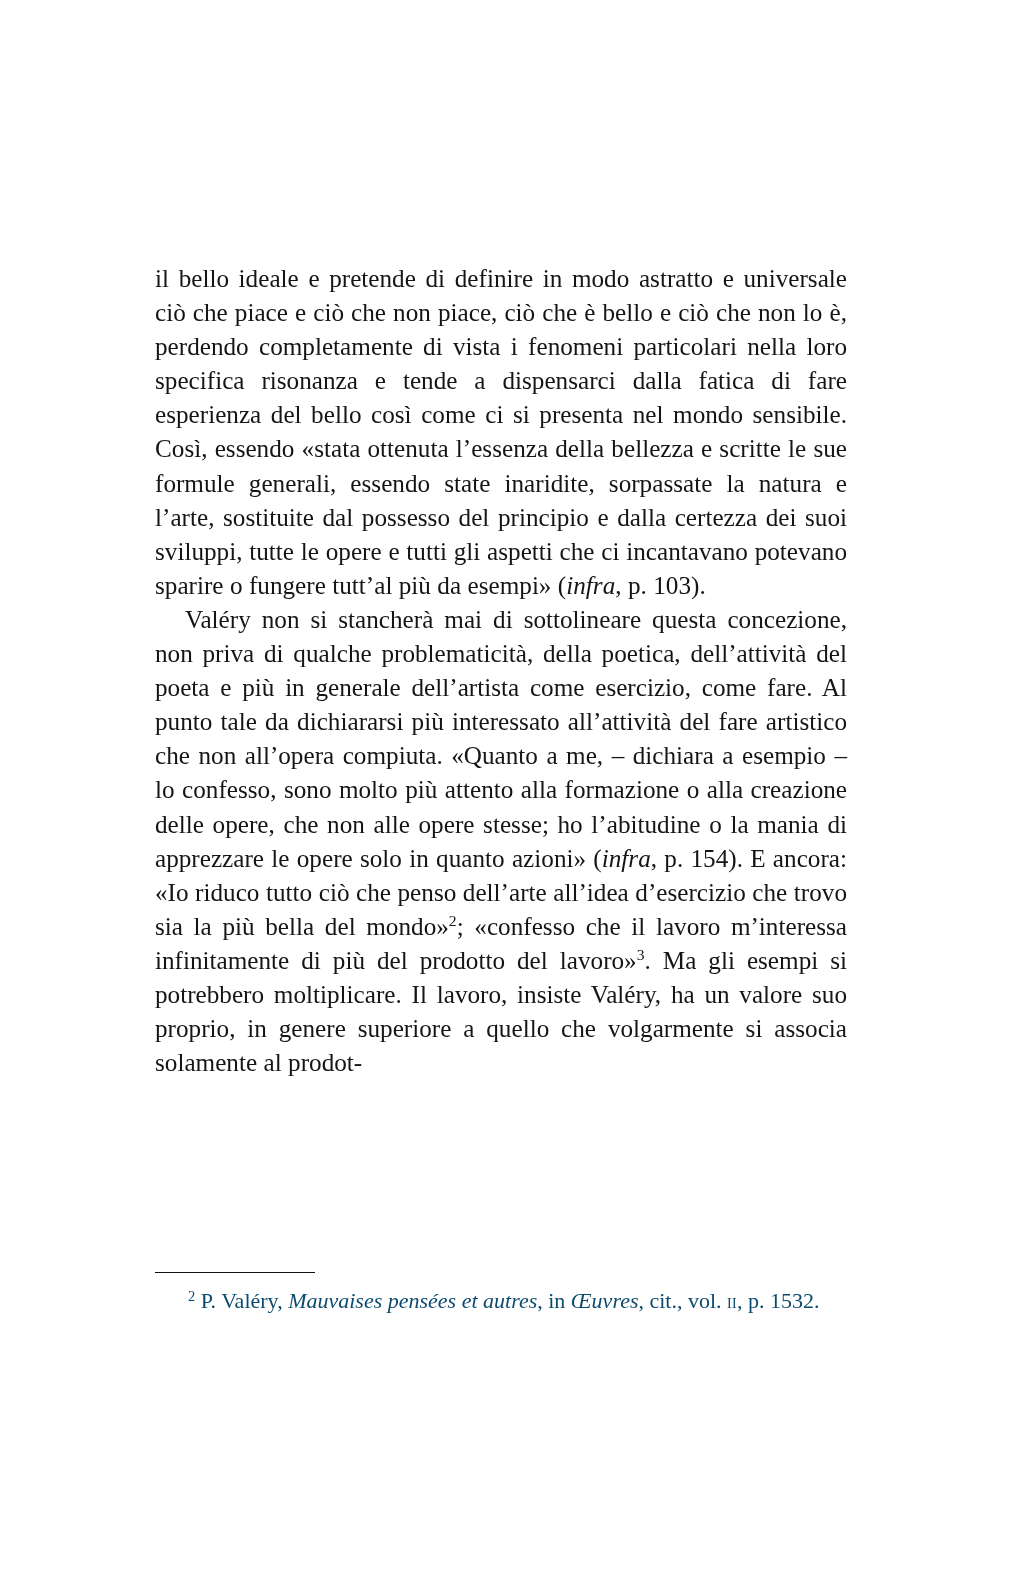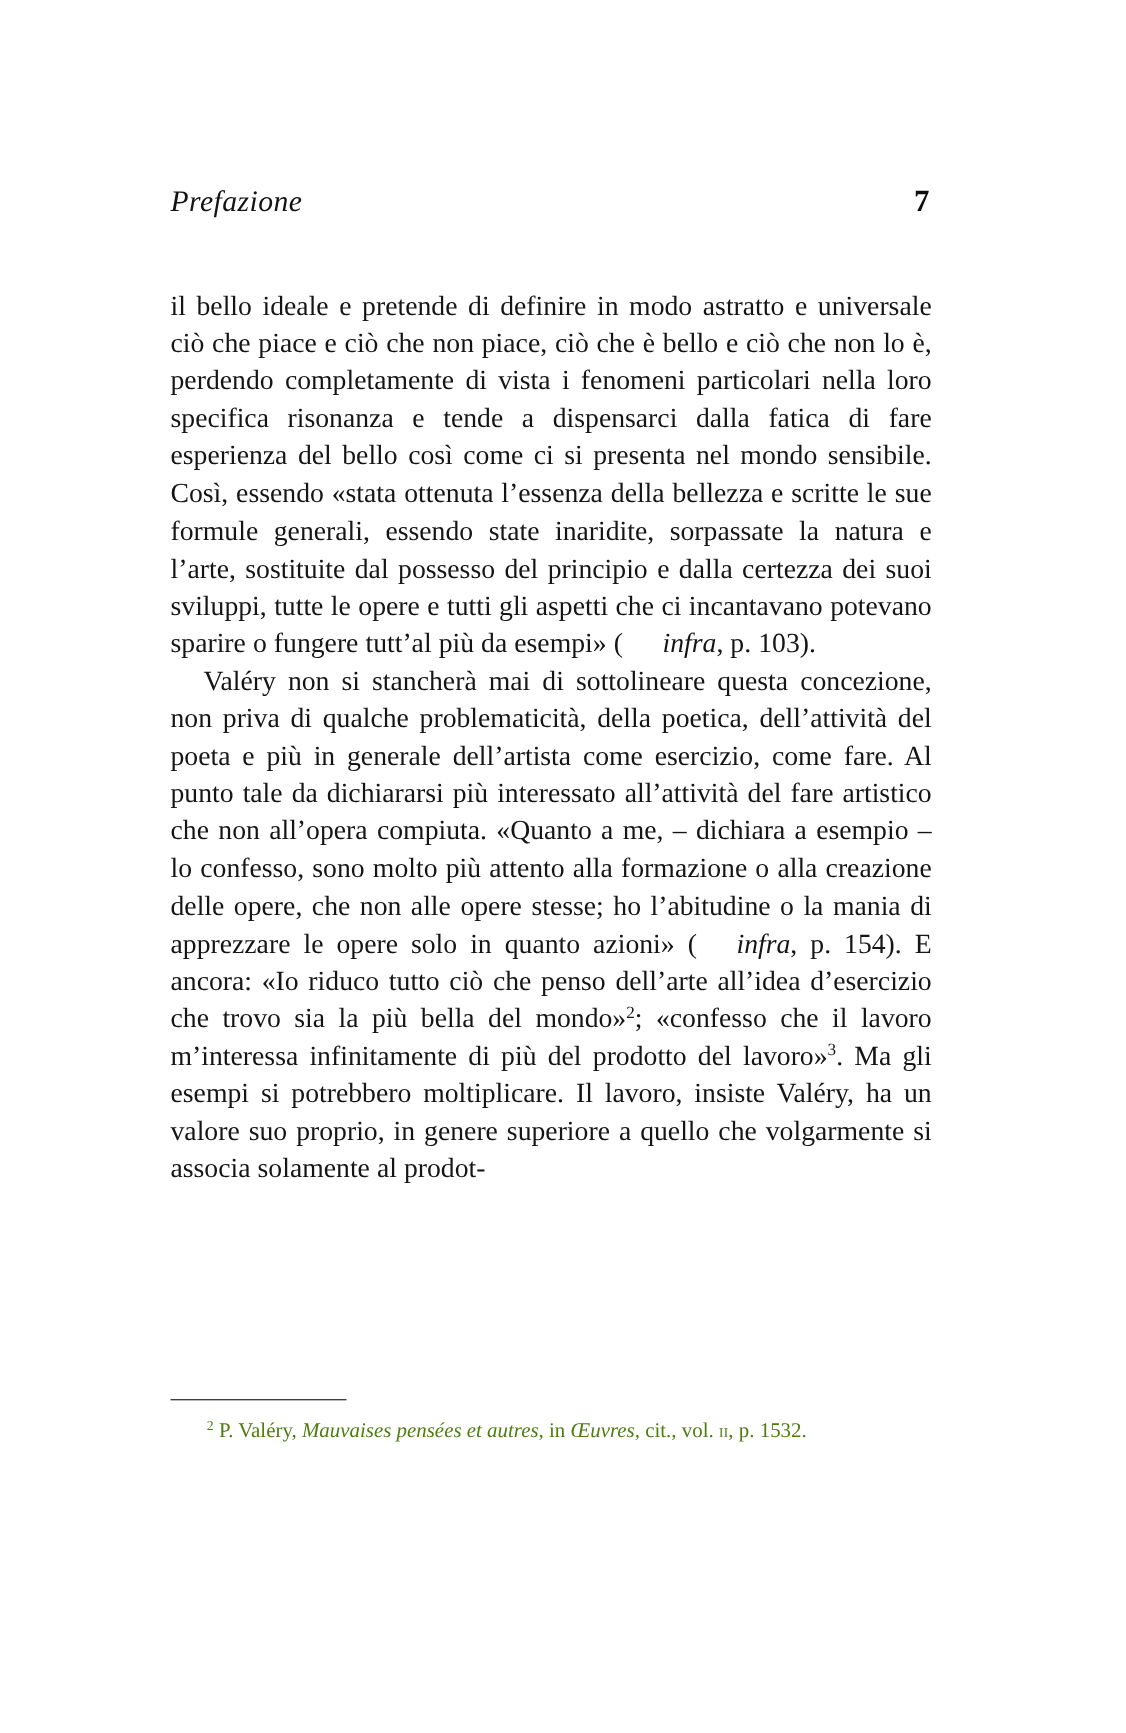--- a/index.html
+++ b/index.html
@@ -64,21 +64,20 @@
     text-align: justify;
     text-justify: inter-word;
     color: #151515;
     hyphens: none;
     word-spacing: 0.1px;
   }
   .para.indent {
     text-indent: 30px;
   }
   .para i, .para em {
-    margin-left: 36px;
   }
   sup.fn-ref {
     font-size: 0.62em;
     vertical-align: 0.55em;
     line-height: 0;
   }
 
   
   .footnotes {
     position: absolute;
@@ -91,24 +90,24 @@
     height: 0;
     border-top: 1.6px solid #111111;
     margin: 0 0 14px 0;
   }
   .fn-list {
     margin: 0;
     padding: 0;
     list-style: none;
   }
   .fn-item {
-    font-size: 19px;
+    font-size: 22px;
     line-height: 27px;
     text-indent: 33px;
-    color: #4d7c0f;
+    color: #0c4a6e;
     text-align: left;
     white-space: nowrap;
   }
   .fn-item i, .fn-item em {
     font-style: italic;
   }
   .fn-item sup {
     font-size: 0.66em;
     vertical-align: 0.5em;
     line-height: 0;
@@ -117,24 +116,20 @@
     font-variant: small-caps;
     font-size: 0.93em;
     letter-spacing: 0.3px;
   }
 </style>
 </head>
 <body>
 
 <div class="page">
 
-  <div class="running-head">
-    <span class="folio-title">Prefazione</span>
-    <span class="folio-number">7</span>
-  </div>
 
   <div class="textblock">
     <p class="para">il bello ideale e pretende di definire in modo astratto e universale ciò che piace e ciò che non piace, ciò che è bello e ciò che non lo è, perdendo completamente di vista i fenomeni particolari nella loro specifica risonanza e tende a dispensarci dalla fatica di fare esperienza del bello così come ci si presenta nel mondo sensibile. Così, essendo «stata ottenuta l’essenza della bellezza e scritte le sue formule generali, essendo state inaridite, sorpassate la natura e l’arte, sostituite dal possesso del principio e dalla certezza dei suoi sviluppi, tutte le opere e tutti gli aspetti che ci incantavano potevano sparire o fungere tutt’al più da esempi» (<i>infra</i>, p. 103).</p>
     <p class="para indent">Valéry non si stancherà mai di sottolineare questa concezione, non priva di qualche problematicità, della poetica, dell’attività del poeta e più in generale dell’artista come esercizio, come fare. Al punto tale da dichiararsi più interessato all’attività del fare artistico che non all’opera compiuta. «Quanto a me, – dichiara a esempio – lo confesso, sono molto più attento alla formazione o alla creazione delle opere, che non alle opere stesse; ho l’abitudine o la mania di apprezzare le opere solo in quanto azioni» (<i>infra</i>, p. 154). E ancora: «Io riduco tutto ciò che penso dell’arte all’idea d’esercizio che trovo sia la più bella del mondo»<sup class="fn-ref">2</sup>; «confesso che il lavoro m’interessa infinitamente di più del prodotto del lavoro»<sup class="fn-ref">3</sup>. Ma gli esempi si potrebbero moltiplicare. Il lavoro, insiste Valéry, ha un valore suo proprio, in genere superiore a quello che volgarmente si associa solamente al prodot-</p>
   </div>
 
   <div class="footnotes">
     <div class="fn-rule"></div>
     <ul class="fn-list">
       <li class="fn-item"><sup>2</sup><span> P. Valéry, <i>Mauvaises pensées et autres</i>, in <i>Œuvres</i>, cit., vol. <span class="sc">ii</span>, p. 1532.</span></li>

